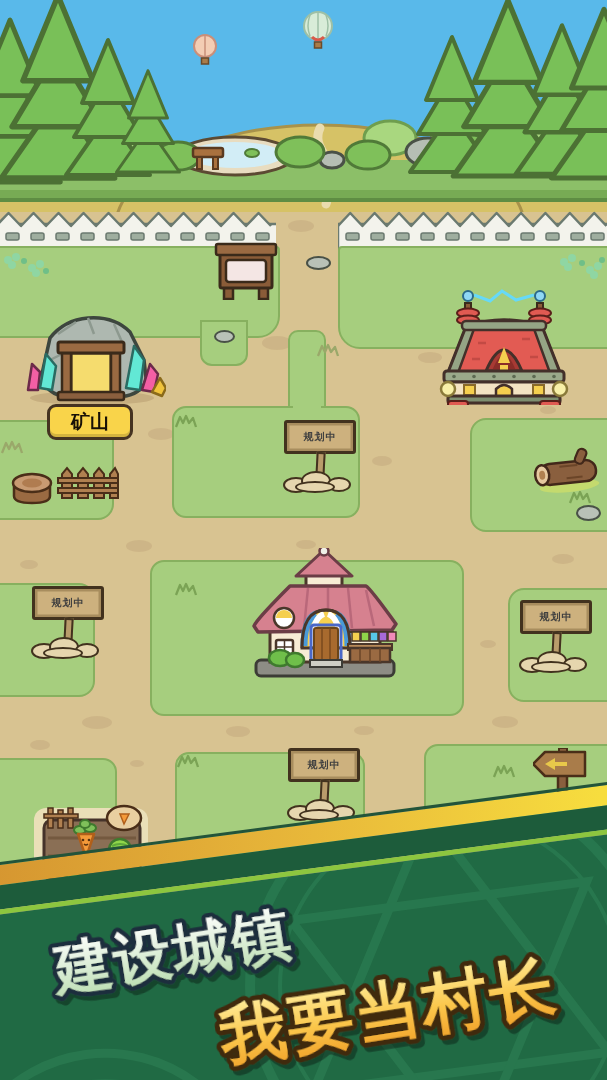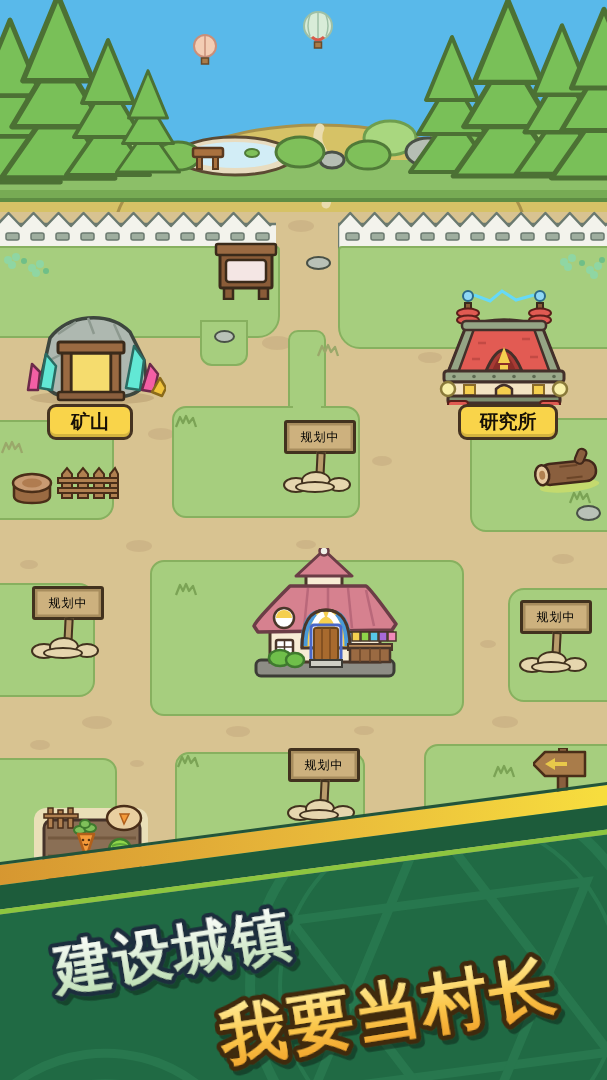--- a/index.html
+++ b/index.html
@@ -14,21 +14,21 @@
   
   .rock{position:absolute;background:#b9c1b7;border:2.5px solid #495147;border-radius:50%;box-sizing:border-box;}
   
   .pill{position:absolute;background:#f9d44a;border:3px solid #453321;border-radius:9px;
         color:#171006;font-weight:bold;text-align:center;padding:2px 8px;font-size:19px;
         box-shadow:inset 0 -3px 0 rgba(0,0,0,.15);white-space:nowrap;}
   
   .sign{position:absolute;width:84px;display:flex;flex-direction:column;align-items:center;}
   .sign .board{width:66px;height:28px;background:#cdb17e;border:3px solid #42321e;border-radius:3px;
         display:flex;align-items:center;justify-content:center;box-shadow:inset 0 0 0 2.5px #a88d5e;}
-  .sign .board span{font-weight:normal;font-size:12px;color:#000000;letter-spacing:1px;line-height:1;}
+  .sign .board span{font-weight:bold;font-size:10px;color:#404040;letter-spacing:1px;line-height:1;}
   .sign .post{width:9px;height:26px;background:#b99c6b;border:2.5px solid #42321e;margin-top:-2px;box-sizing:border-box;transform:rotate(3deg);}
   .sign .rocks{margin-top:-9px;width:74px;height:26px;position:relative;}
   .sign .rocks i{position:absolute;background:#e6d6ae;border:2.5px solid #42321e;border-radius:50%;box-sizing:border-box;}
   
   .banner{position:absolute;left:-60px;top:862px;width:830px;height:470px;
           transform:rotate(-7.5deg);transform-origin:60px 0px;z-index:50;}
   .banner .gold{height:20px;background:linear-gradient(90deg,#d3912f,#e8b83a 45%,#f7dd3e 80%);border-top:3px solid #23543a;}
   .banner .g1{height:24px;background:#1d5c3b;}
   .banner .lime{height:5px;background:#8dc63f;}
   .banner .main{height:418px;background:#206a44;position:relative;overflow:hidden;}
@@ -335,23 +335,20 @@
     <rect x="14" y="99" width="104" height="16" fill="#f3e3c2" stroke="#43302a" stroke-width="3"></rect>
     <rect x="26" y="102" width="11" height="10" fill="#f5cf4f" stroke="#8a6a2a" stroke-width="2"></rect>
     <rect x="95" y="102" width="11" height="10" fill="#f5cf4f" stroke="#8a6a2a" stroke-width="2"></rect>
     <path d="M58,115 L58,106 Q66,98 74,106 L74,115 Z" fill="#f5cf4f" stroke="#43302a" stroke-width="2.5"></path>
     <rect x="10" y="113" width="112" height="7" rx="2" fill="#7e8f70" stroke="#43302a" stroke-width="3"></rect>
     <rect x="10" y="118" width="20" height="6" rx="3" fill="#e05a52" stroke="#5a1f1a" stroke-width="2"></rect>
     <rect x="102" y="118" width="20" height="6" rx="3" fill="#e05a52" stroke="#5a1f1a" stroke-width="2"></rect>
     <circle cx="10" cy="106" r="7" fill="#f8f0a8" stroke="#8a7a3a" stroke-width="2.5"></circle>
     <circle cx="122" cy="106" r="7" fill="#f8f0a8" stroke="#8a7a3a" stroke-width="2.5"></circle>
   </svg>
-  <div class="pill" style="left:458px;top:404px;width:78px">
-    <span>研究所</span>
-  </div>
 
   <div class="sign" style="left:278px;top:420px">
     <div class="board">
         <span>规划中</span>
       </div>
     <div class="post"></div>
     <div class="rocks">
       <i style="left:0;top:8px;width:26px;height:16px"></i>
         <i style="left:18px;top:2px;width:30px;height:20px"></i>
       <i style="left:44px;top:8px;width:24px;height:15px"></i>

